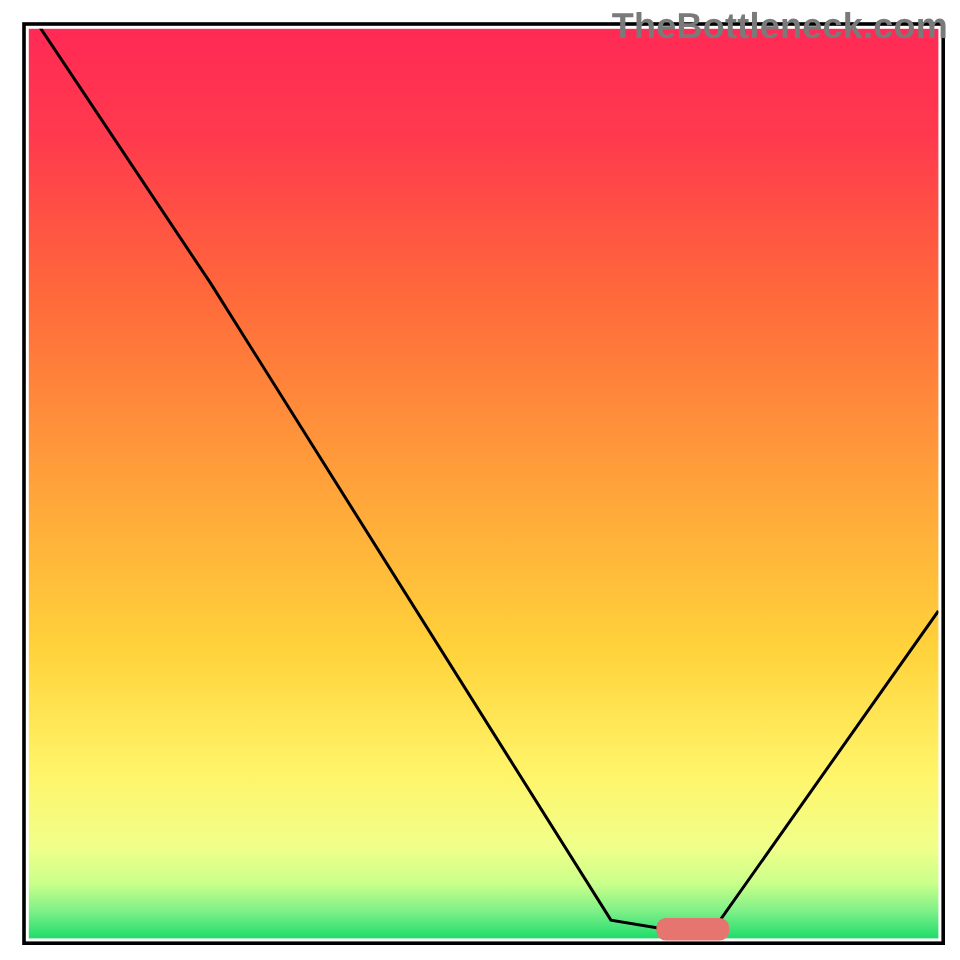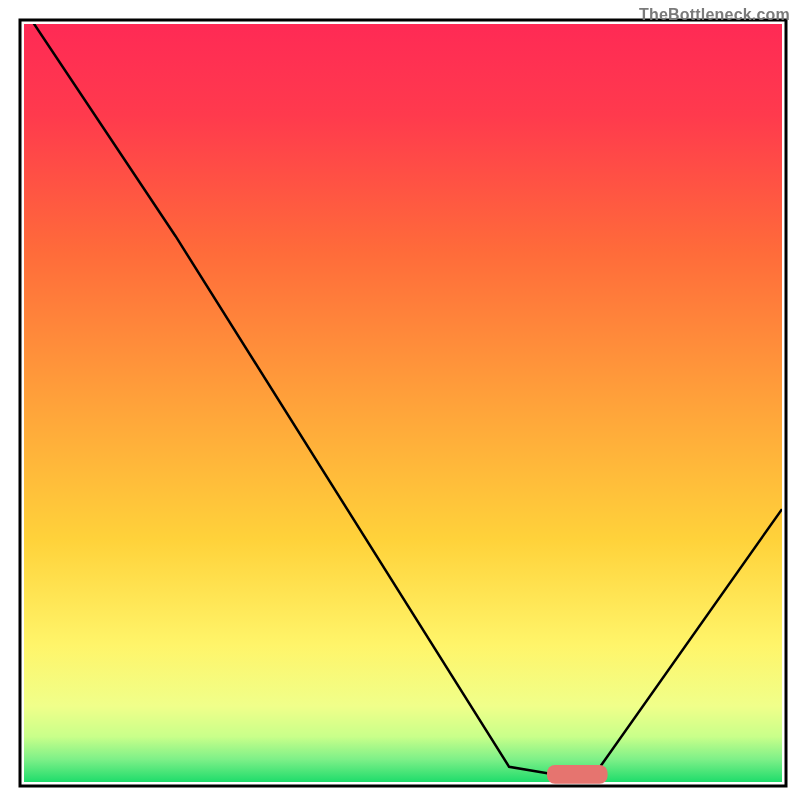--- a/index.html
+++ b/index.html
@@ -14,21 +14,21 @@
   .chart-wrap {
     position: relative;
     width: 800px;
     height: 800px;
   }
   .watermark {
     position: absolute;
     top: 6px;
     right: 10px;
     color: #7a7a7a;
-    font-size: 16px;
+    font-size: 30px;
     font-weight: 600;
     letter-spacing: 0.2px;
     user-select: none;
   }
   svg {
     display: block;
   }
 </style>
 </head>
 <body>

